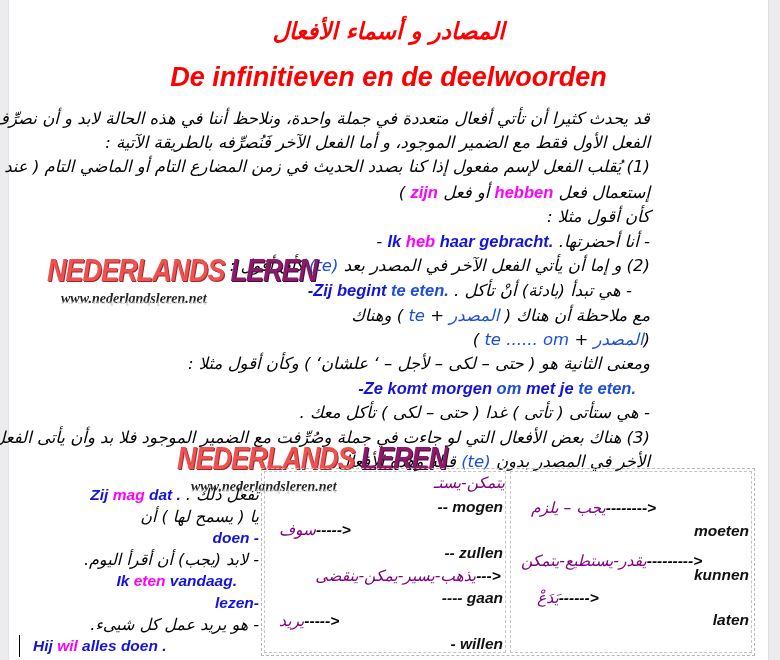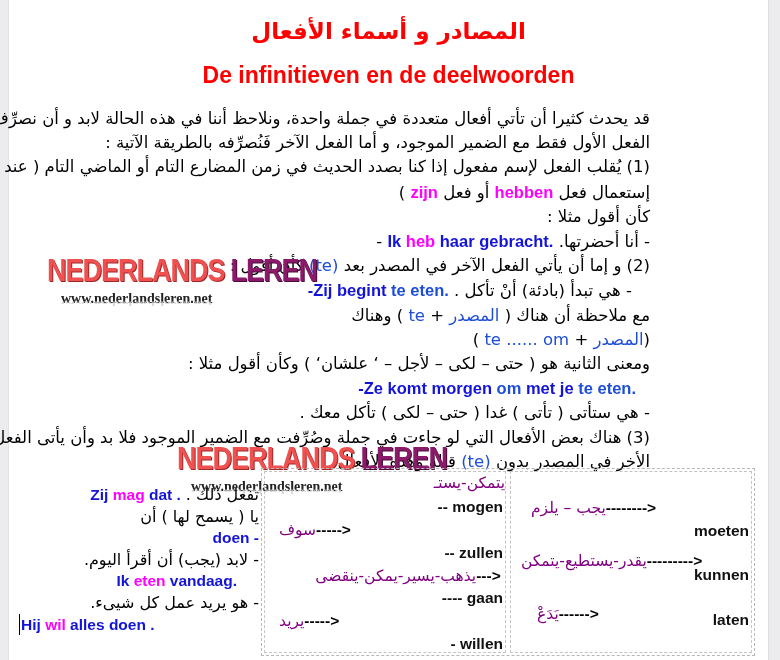--- a/index.html
+++ b/index.html
@@ -3,29 +3,29 @@
 <meta charset="utf-8">
 <style>
   html, body { margin:0; padding:0; }
   body {
     width:780px; height:660px; overflow:hidden; position:relative;
     background:#ffffff;
     font-family:"DejaVu Sans", sans-serif;
   }
   .left-strip { position:absolute; left:0; top:0; width:8px; height:660px; background:#ececee; border-right:1px solid #e2e2e4; }
   .right-strip { position:absolute; right:0; top:0; width:11px; height:660px; background:#ececee; border-left:1px solid #dedee0; }
-  .page { position:absolute; left:9px; top:0; width:653px; height:660px; }
+  .page { position:absolute; left:9px; top:0; width:653px; height:660px;font-style:italic; }
 
   .title-ar {
     position:absolute; left:0; top:18px; width:759px; text-align:center;
     color:#ff0000; font-weight:bold; font-size:23px; direction:rtl;
   }
   .title-nl {
     position:absolute; left:0; top:62px; width:759px; text-align:center;
-    color:#ff0000; font-weight:bold; font-size:23px;
+    color:#ff0000; font-weight:bold; font-size:27px;
     font-family:"Liberation Sans", sans-serif;
   }
 
   .body-text {
     position:absolute; right:12px; top:107px; width:720px;
     direction:rtl; text-align:right;
     font-size:16.5px; line-height:24.2px; color:#000;
   }
   .line { white-space:nowrap; }
   .nl { font-family:"Liberation Sans", sans-serif; font-weight:bold; }
@@ -101,38 +101,39 @@
     <div class="logo-url">www.nederlandsleren.net</div>
     <div class="logo-reflect">www.nederlandsleren.net</div>
   </div>
 
   <div class="side-text">
     <div><span>تفعل ذلك . </span><bdi><span class="nl blue">Zij </span><span class="nl mag">mag</span><span class="nl blue"> dat . </span></bdi></div>
     <div>يا ( يسمح لها ) أن</div>
     <div class="nl blue">- doen</div>
     <div>- لابد (يجب) أن أقرأ اليوم.</div>
     <div style="margin-right:22px;"><bdi><span class="nl blue">Ik </span><span class="nl mag">eten</span><span class="nl blue"> vandaag.</span></bdi></div>
+    <div class="nl blue">-lezen</div>
     <div>- هو يريد عمل كل شيىء.</div>
-    <div style="text-align:left; direction:ltr; margin-left:-12px; border-left:1px solid #000; padding-left:1px;"><span class="nl blue">Hij </span><span class="nl mag">wil</span><span class="nl blue"> alles doen .</span></div>
+    <div style="text-align:left; direction:ltr; margin-left:-12px; border-left:1px solid #000; padding-left:13px;"><span class="nl blue">Hij </span><span class="nl mag">wil</span><span class="nl blue"> alles doen .</span></div>
   </div>
 
   <div class="verb-table">
     <div class="cell cell-left">
       <div class="tline" style="top:2px; right:0;"><span class="ar">يتمكن-يستـ</span></div>
       <div class="tline" style="top:26px;"><span class="nl">mogen --</span></div>
       <div class="tline" style="top:49px; right:auto; left:14px; direction:ltr;"><span class="arrow">-----&gt; </span><span class="ar">سوف</span></div>
       <div class="tline" style="top:72px;"><span class="nl">zullen --</span></div>
       <div class="tline" style="top:95px; right:0;"><bdi><span class="arrow">---&gt; </span><span class="ar">يذهب-يسير-يمكن-ينقضى</span></bdi></div>
       <div class="tline" style="top:117px;"><span class="nl">gaan ----</span></div>
       <div class="tline" style="top:140px; right:auto; left:14px; direction:ltr;"><span class="arrow">-----&gt; </span><span class="ar">يريد</span></div>
       <div class="tline" style="top:163px;"><span class="nl">willen -</span></div>
     </div>
     <div class="cell cell-right">
       <div class="tline" style="top:27px; right:auto; left:20px; direction:ltr;"><span class="arrow">--------&gt; </span><span class="ar">يجب – يلزم</span></div>
       <div class="tline" style="top:50px;"><span class="nl">moeten</span></div>
       <div class="tline" style="top:72px; right:auto; left:10px; direction:ltr;margin-top:8px;"><span class="arrow">---------&gt; </span><span class="ar">يقدر-يستطيع-يتمكن</span></div>
       <div class="tline" style="top:94px;"><span class="nl">kunnen</span></div>
-      <div class="tline" style="top:133px; right:auto; left:26px; direction:ltr;"><span class="arrow">------&gt; </span><span class="ar">يَدَعْ</span></div>
+      <div class="tline" style="top:117px; right:auto; left:26px; direction:ltr;"><span class="arrow">------&gt; </span><span class="ar">يَدَعْ</span></div>
       <div class="tline" style="top:139px;"><span class="nl">laten</span></div>
     </div>
   </div>
 
 </div>
 
 </body></html>

